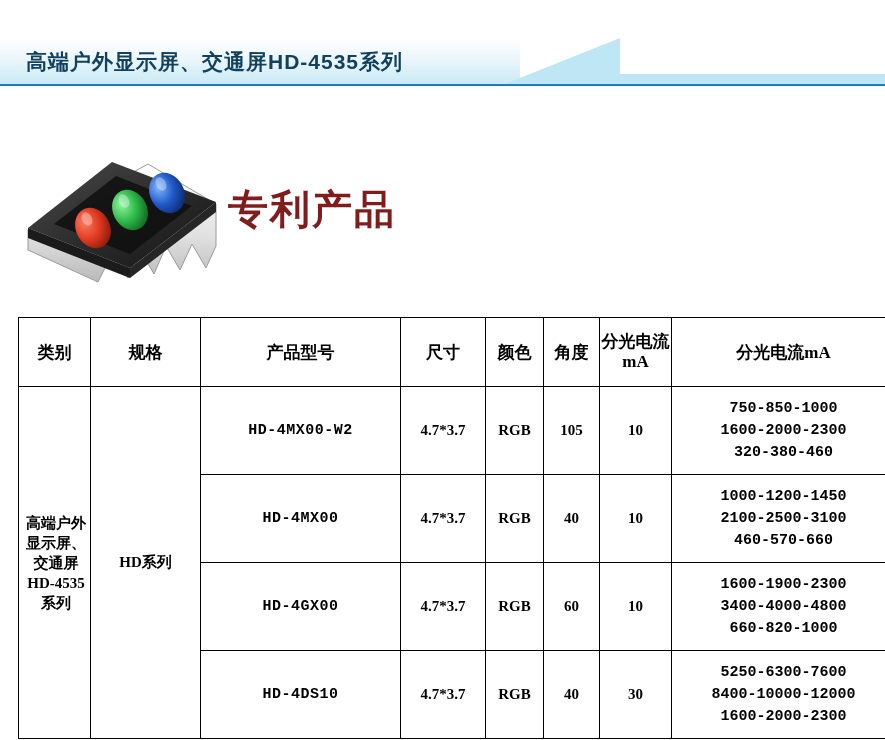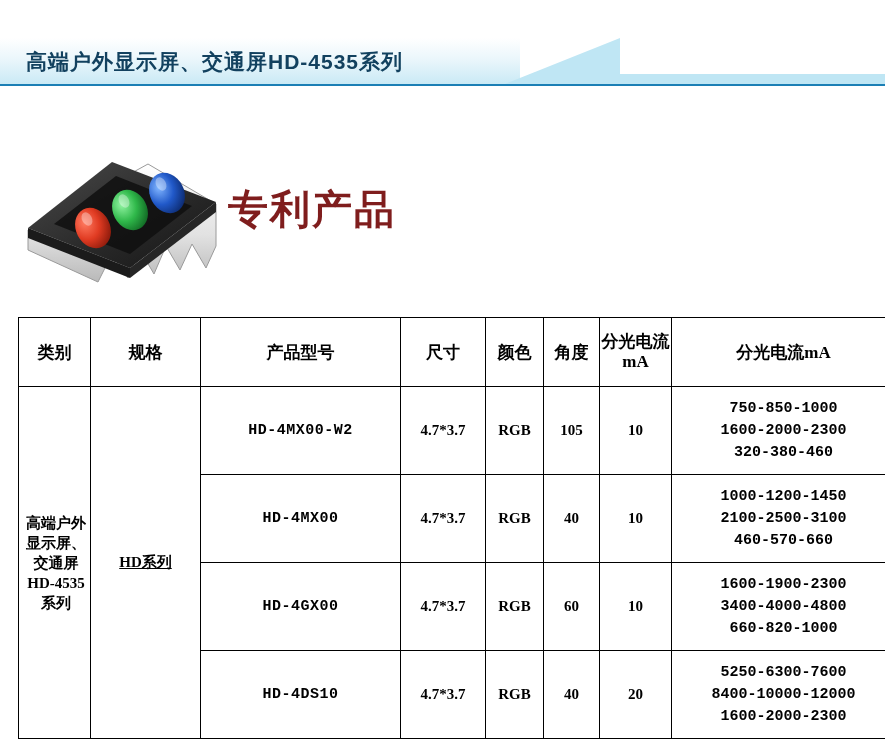--- a/index.html
+++ b/index.html
@@ -118,21 +118,20 @@
   td.category {
     font-size: 14px;
     line-height: 20px;
     text-align: left;
     padding-left: 4px;
     font-weight: bold;
   }
   td.series {
     font-size: 15px;
     font-weight: bold;
-    text-decoration: underline;
   }
   td.model {
     font-family: "Liberation Mono", monospace;
     font-size: 15px;
     letter-spacing: 0.5px;
   }
   td.size, td.color, td.angle, td.current {
     font-family: Liberation Serif, serif;
     font-size: 15px;
   }
@@ -271,19 +270,19 @@
       <td class="current">10</td>
       <td class="levels">1600-1900-2300
 3400-4000-4800
 660-820-1000</td>
     </tr>
     <tr>
       <td class="model">HD-4DS10</td>
       <td class="size">4.7*3.7</td>
       <td class="color">RGB</td>
       <td class="angle">40</td>
-      <td class="current">20</td>
+      <td class="current">30</td>
       <td class="levels">5250-6300-7600
 8400-10000-12000
 1600-2000-2300</td>
     </tr>
   </tbody>
 </table>
 
 </body></html>

